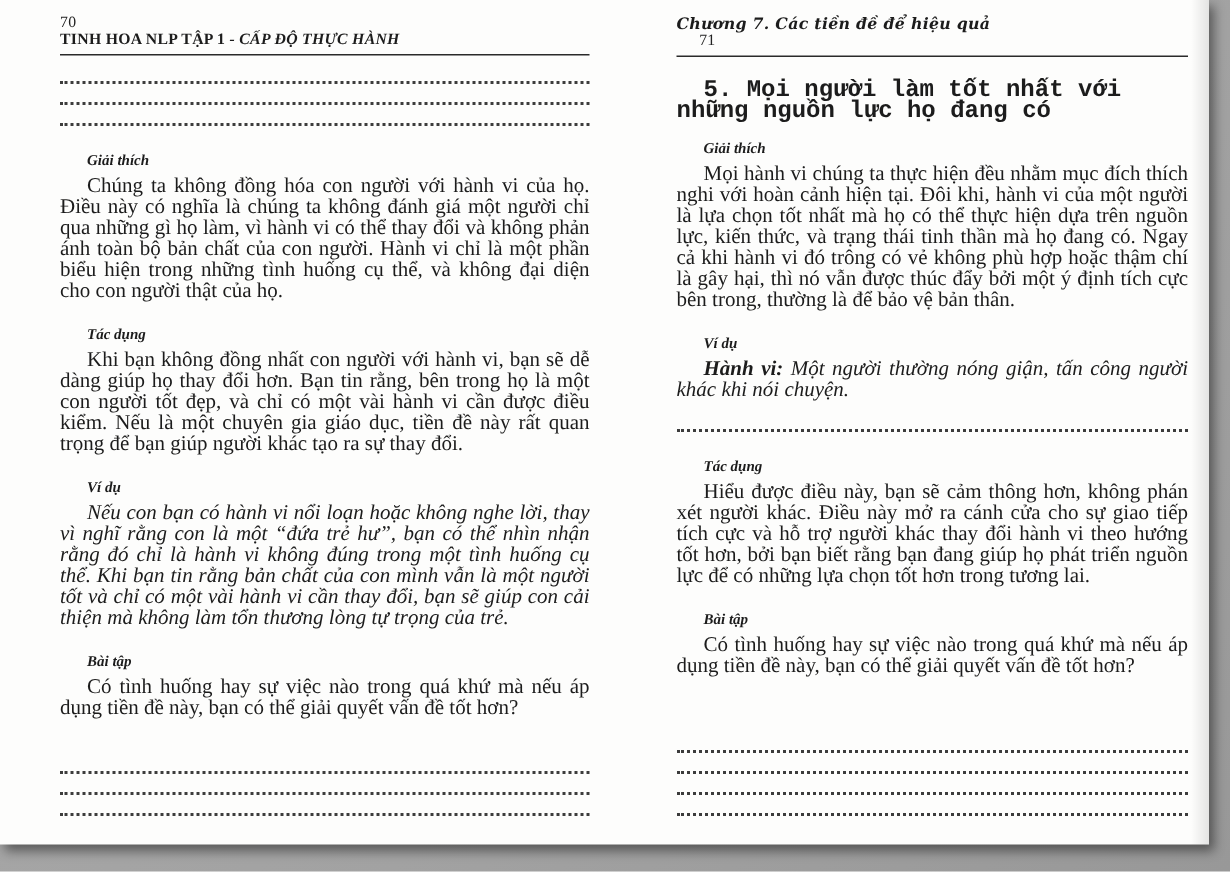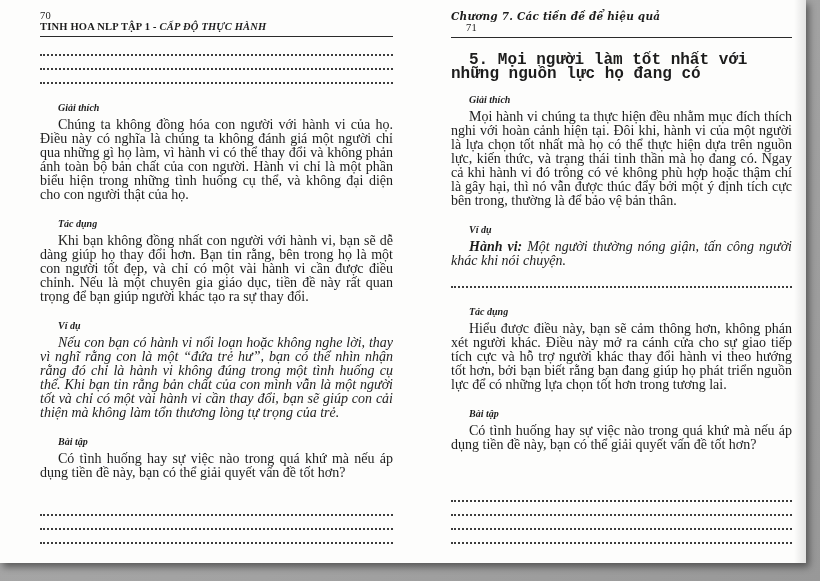--- a/index.html
+++ b/index.html
@@ -78,21 +78,21 @@
       <div class="dotrow"></div>
       <div class="dotrow"></div>
       <div class="dotrow"></div>
     </div>
 
 
     <div class="subhead">Giải thích</div>
     <p class="para">Chúng ta không đồng hóa con người với hành vi của họ. Điều này có nghĩa là chúng ta không đánh giá một người chỉ qua những gì họ làm, vì hành vi có thể thay đổi và không phản ánh toàn bộ bản chất của con người. Hành vi chỉ là một phần biểu hiện trong những tình huống cụ thể, và không đại diện cho con người thật của họ.</p>
 
     <div class="subhead">Tác dụng</div>
-    <p class="para">Khi bạn không đồng nhất con người với hành vi, bạn sẽ dễ dàng giúp họ thay đổi hơn. Bạn tin rằng, bên trong họ là một con người tốt đẹp, và chỉ có một vài hành vi cần được điều chỉnh. Nếu là một chuyên gia giáo dục, tiền đề này rất quan trọng để bạn giúp người khác tạo ra sự thay đổi.</p>
+    <p class="para">Khi bạn không đồng nhất con người với hành vi, bạn sẽ dễ dàng giúp họ thay đổi hơn. Bạn tin rằng, bên trong họ là một con người tốt đẹp, và chỉ có một vài hành vi cần được điều kiểm. Nếu là một chuyên gia giáo dục, tiền đề này rất quan trọng để bạn giúp người khác tạo ra sự thay đổi.</p>
 
     <div class="subhead">Ví dụ</div>
     <p class="para it">Nếu con bạn có hành vi nổi loạn hoặc không nghe lời, thay vì nghĩ rằng con là một “đứa trẻ hư”, bạn có thể nhìn nhận rằng đó chỉ là hành vi không đúng trong một tình huống cụ thể. Khi bạn tin rằng bản chất của con mình vẫn là một người tốt và chỉ có một vài hành vi cần thay đổi, bạn sẽ giúp con cải thiện mà không làm tổn thương lòng tự trọng của trẻ.</p>
 
     <div class="subhead">Bài tập</div>
     <p class="para">Có tình huống hay sự việc nào trong quá khứ mà nếu áp dụng tiền đề này, bạn có thể giải quyết vấn đề tốt hơn?</p>
 
     <div class="bottomdots">
       <div class="dotrow"></div>
       <div class="dotrow"></div>

